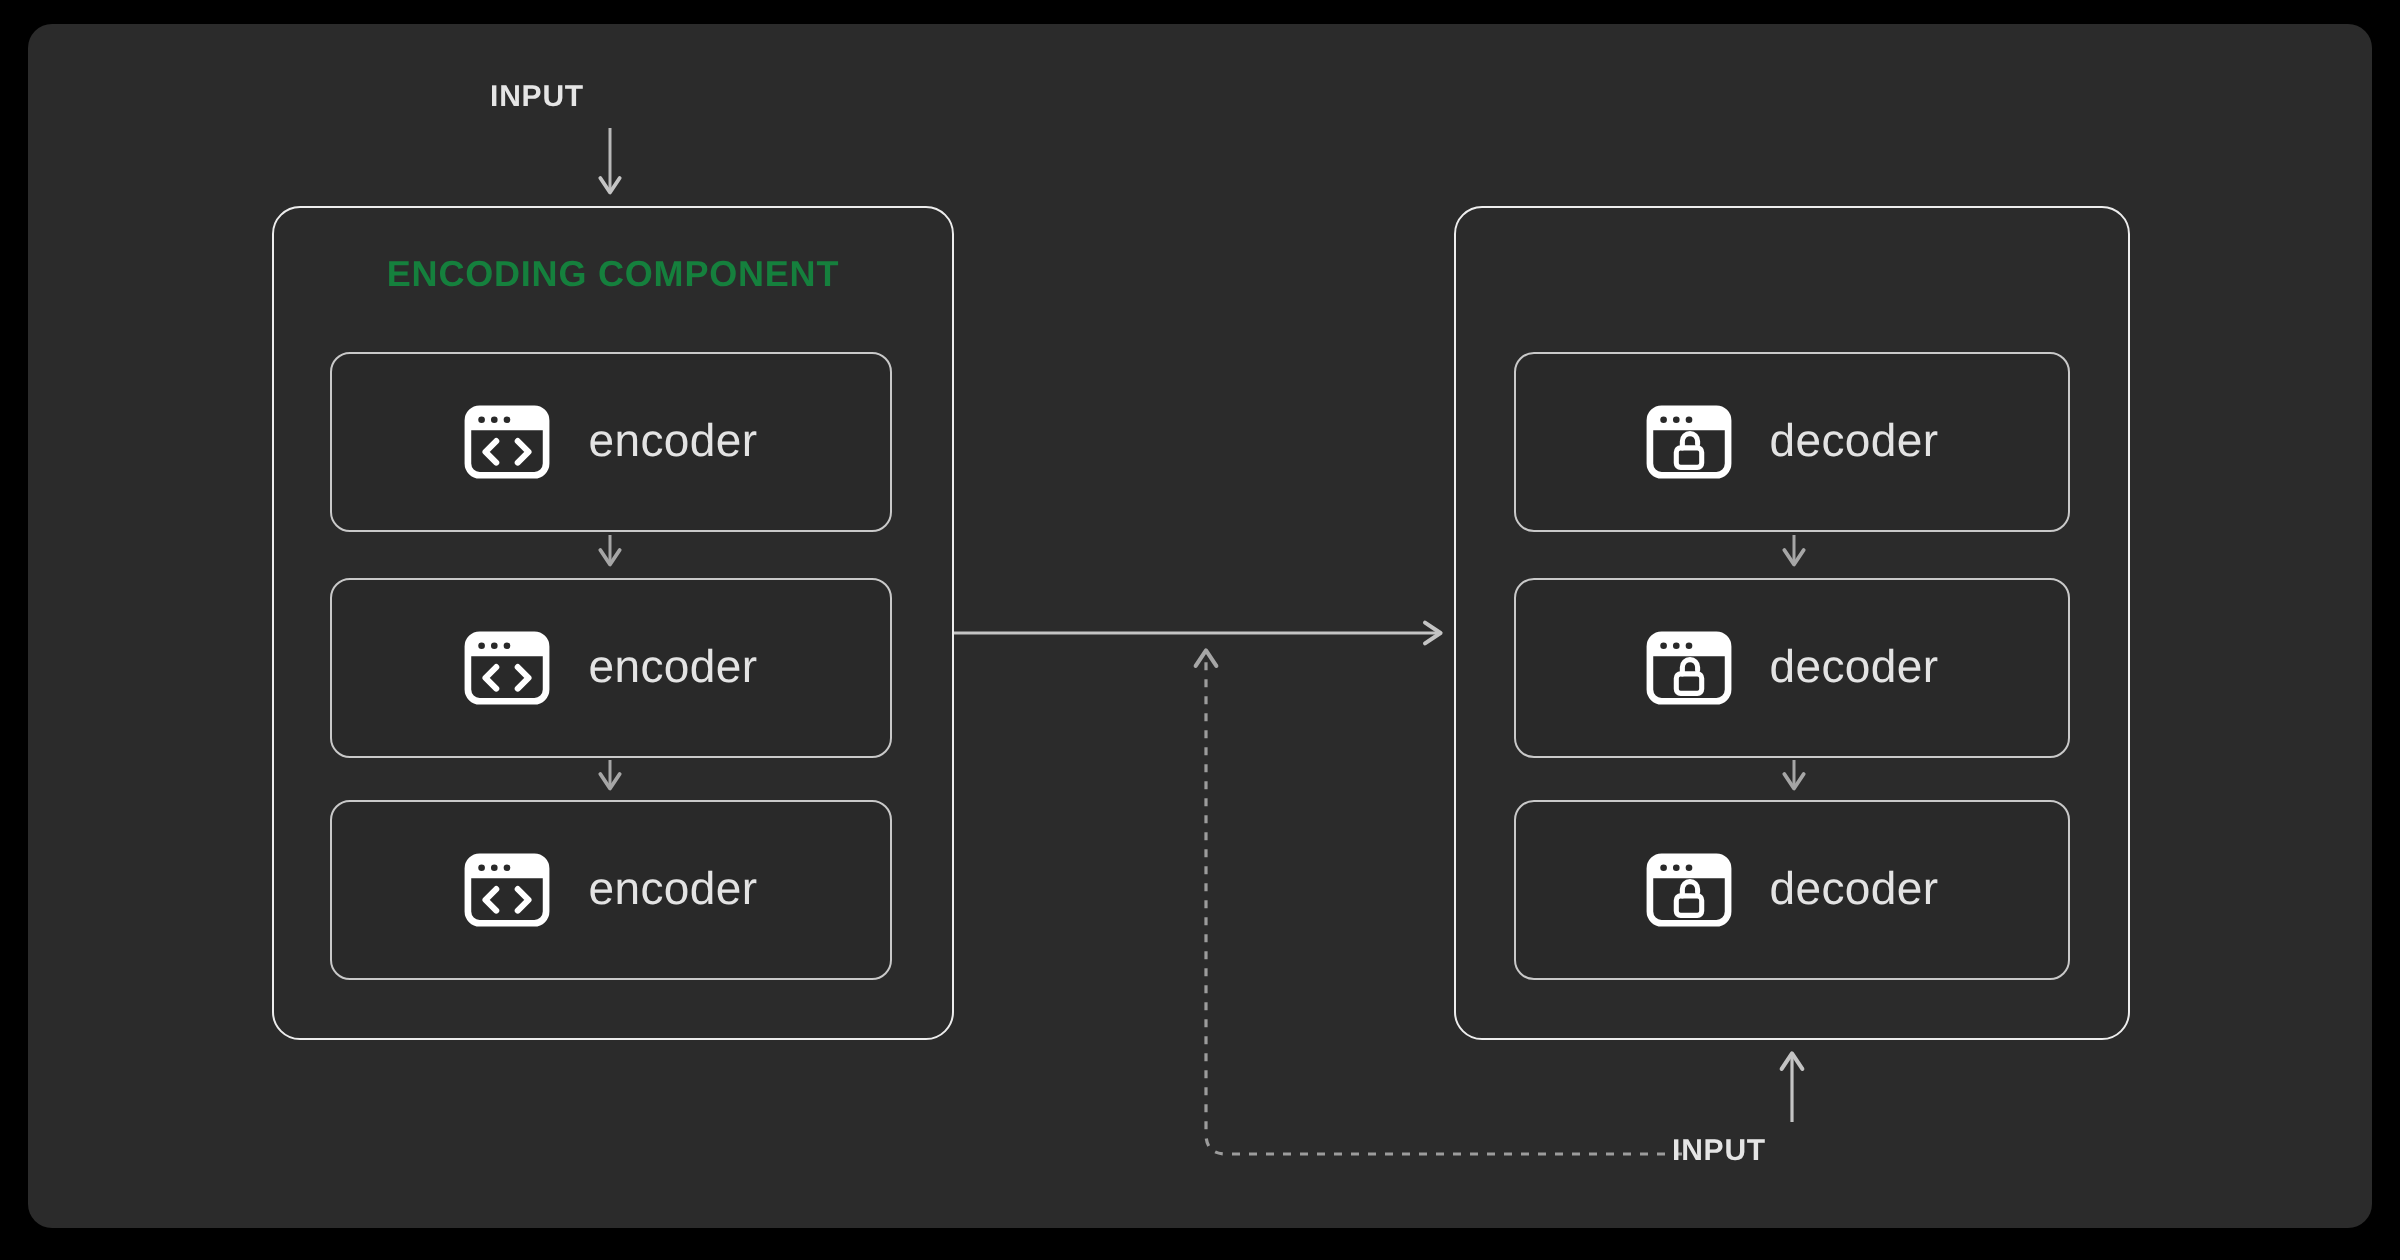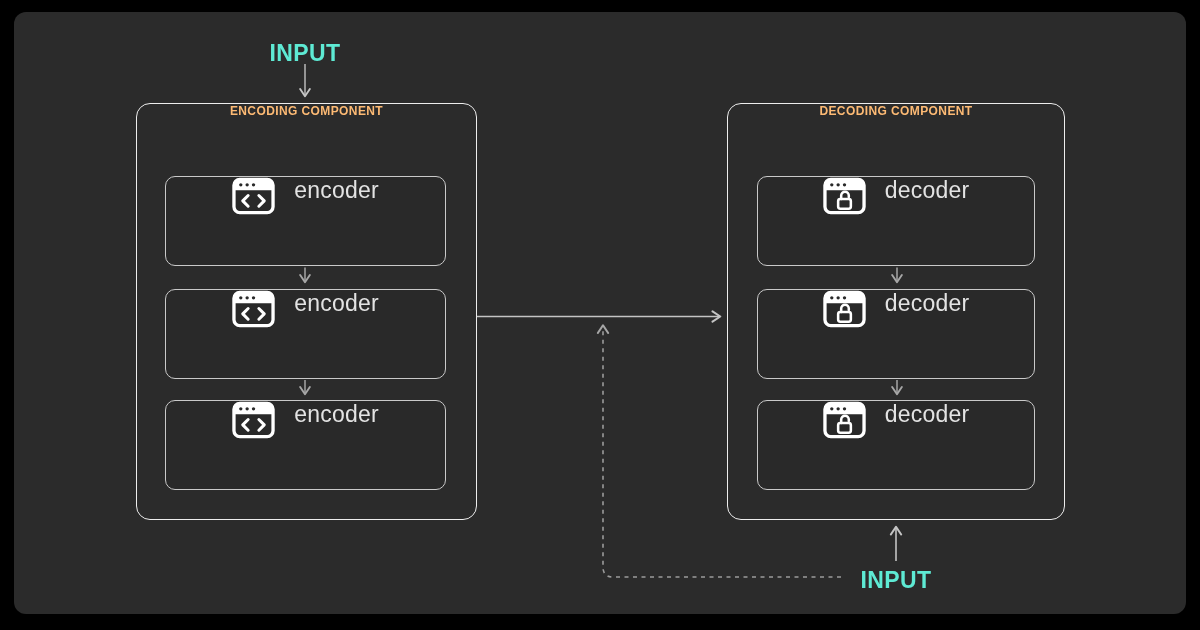--- a/index.html
+++ b/index.html
@@ -14,44 +14,44 @@
     position: absolute; left: 14px; top: 12px; width: 1172px; height: 602px;
     background: #2b2b2b; border-radius: 12px;
   }
 
   .connectors {
     position: absolute; left: 0; top: 0; width: 1200px; height: 630px;
     pointer-events: none;
   }
 
   .io-label {
-    position: absolute; width: 120px; text-align: center;
-    color: #5eead4; font-size: 23px; font-weight: bold; letter-spacing: 0.4px;
+    position: absolute; width: 120px; 
+    color: #e5e5e5; font-size: 15px; font-weight: bold; letter-spacing: 0.4px;
   }
   .io-label.input  { left: 245px; top: 40px; }
   .io-label.output { left: 836px; top: 567px; }
 
   .component {
     position: absolute; top: 103px; height: 417px;
     border: 1.5px solid #ededed; border-radius: 14px;
     background: transparent;
   }
   .component.encoding { left: 136px; width: 341px; }
   .component.decoding { left: 727px; width: 338px; }
 
   .component-title {
-    text-align: center;
-    color: #fdba74; font-size: 12px; font-weight: bold; letter-spacing: 0.4px;
+    margin-top: 23px; text-align: center;
+    color: #15803d; font-size: 18px; font-weight: bold; letter-spacing: 0.4px;
   }
 
   .unit {
     position: absolute; height: 90px;
     border: 1.3px solid #c9c9c9; border-radius: 10px;
     background: #292929;
-    display: flex; justify-content: center; gap: 19px;
+    display: flex; align-items: center; justify-content: center; gap: 19px;
   }
   .component.encoding .unit { left: 28px; width: 281px; }
   .component.decoding .unit { left: 29px; width: 278px; }
   .unit.row-0 { top: 71.5px; }
   .unit.row-1 { top: 184.5px; }
   .unit.row-2 { top: 295.5px; }
 
   .unit-icon { width: 43px; height: 38px; flex: 0 0 auto; }
 
   .unit-label {
@@ -134,21 +134,20 @@
     </div>
     <div class="unit row-2">
       <svg class="unit-icon">
           <use href="#icon-code-window"></use>
         </svg>
       <span class="unit-label">encoder</span>
     </div>
   </div>
 
   <div class="component decoding">
-    <div class="component-title">DECODING COMPONENT</div>
 
     <div class="unit row-0">
       <svg class="unit-icon">
           <use href="#icon-lock-window"></use>
         </svg>
       <span class="unit-label">decoder</span>
     </div>
     <div class="unit row-1">
       <svg class="unit-icon">
           <use href="#icon-lock-window"></use>

